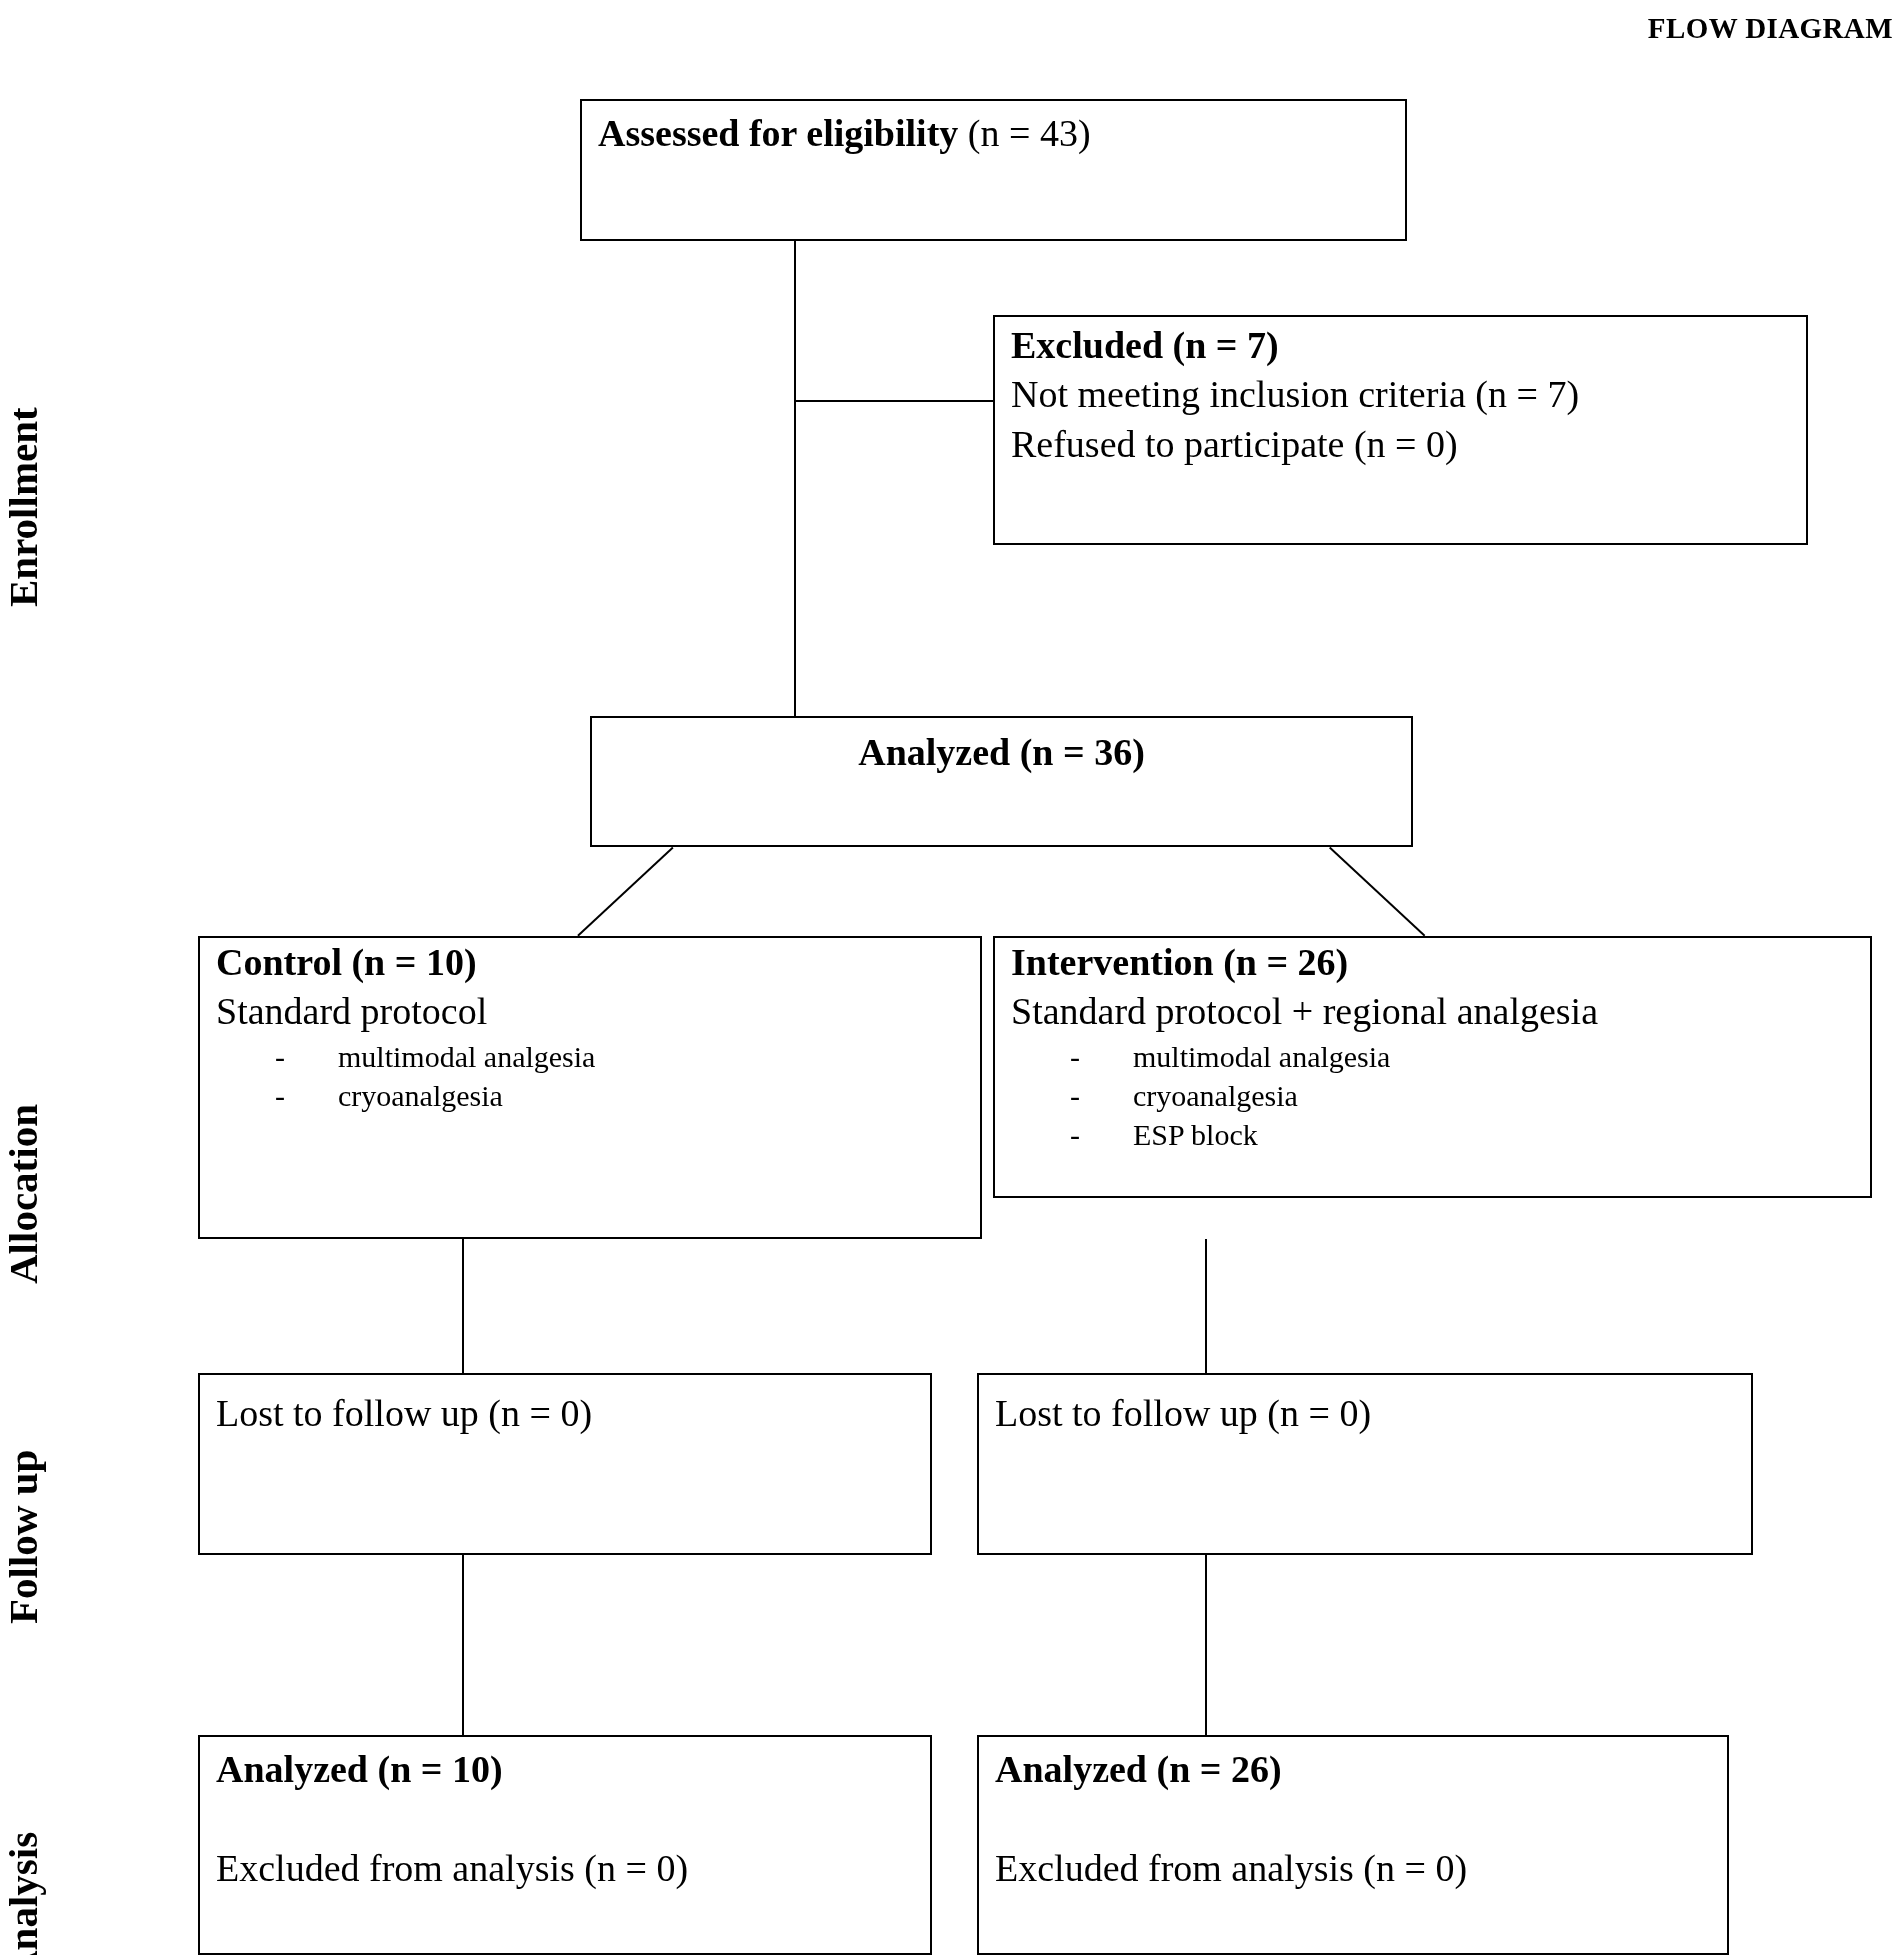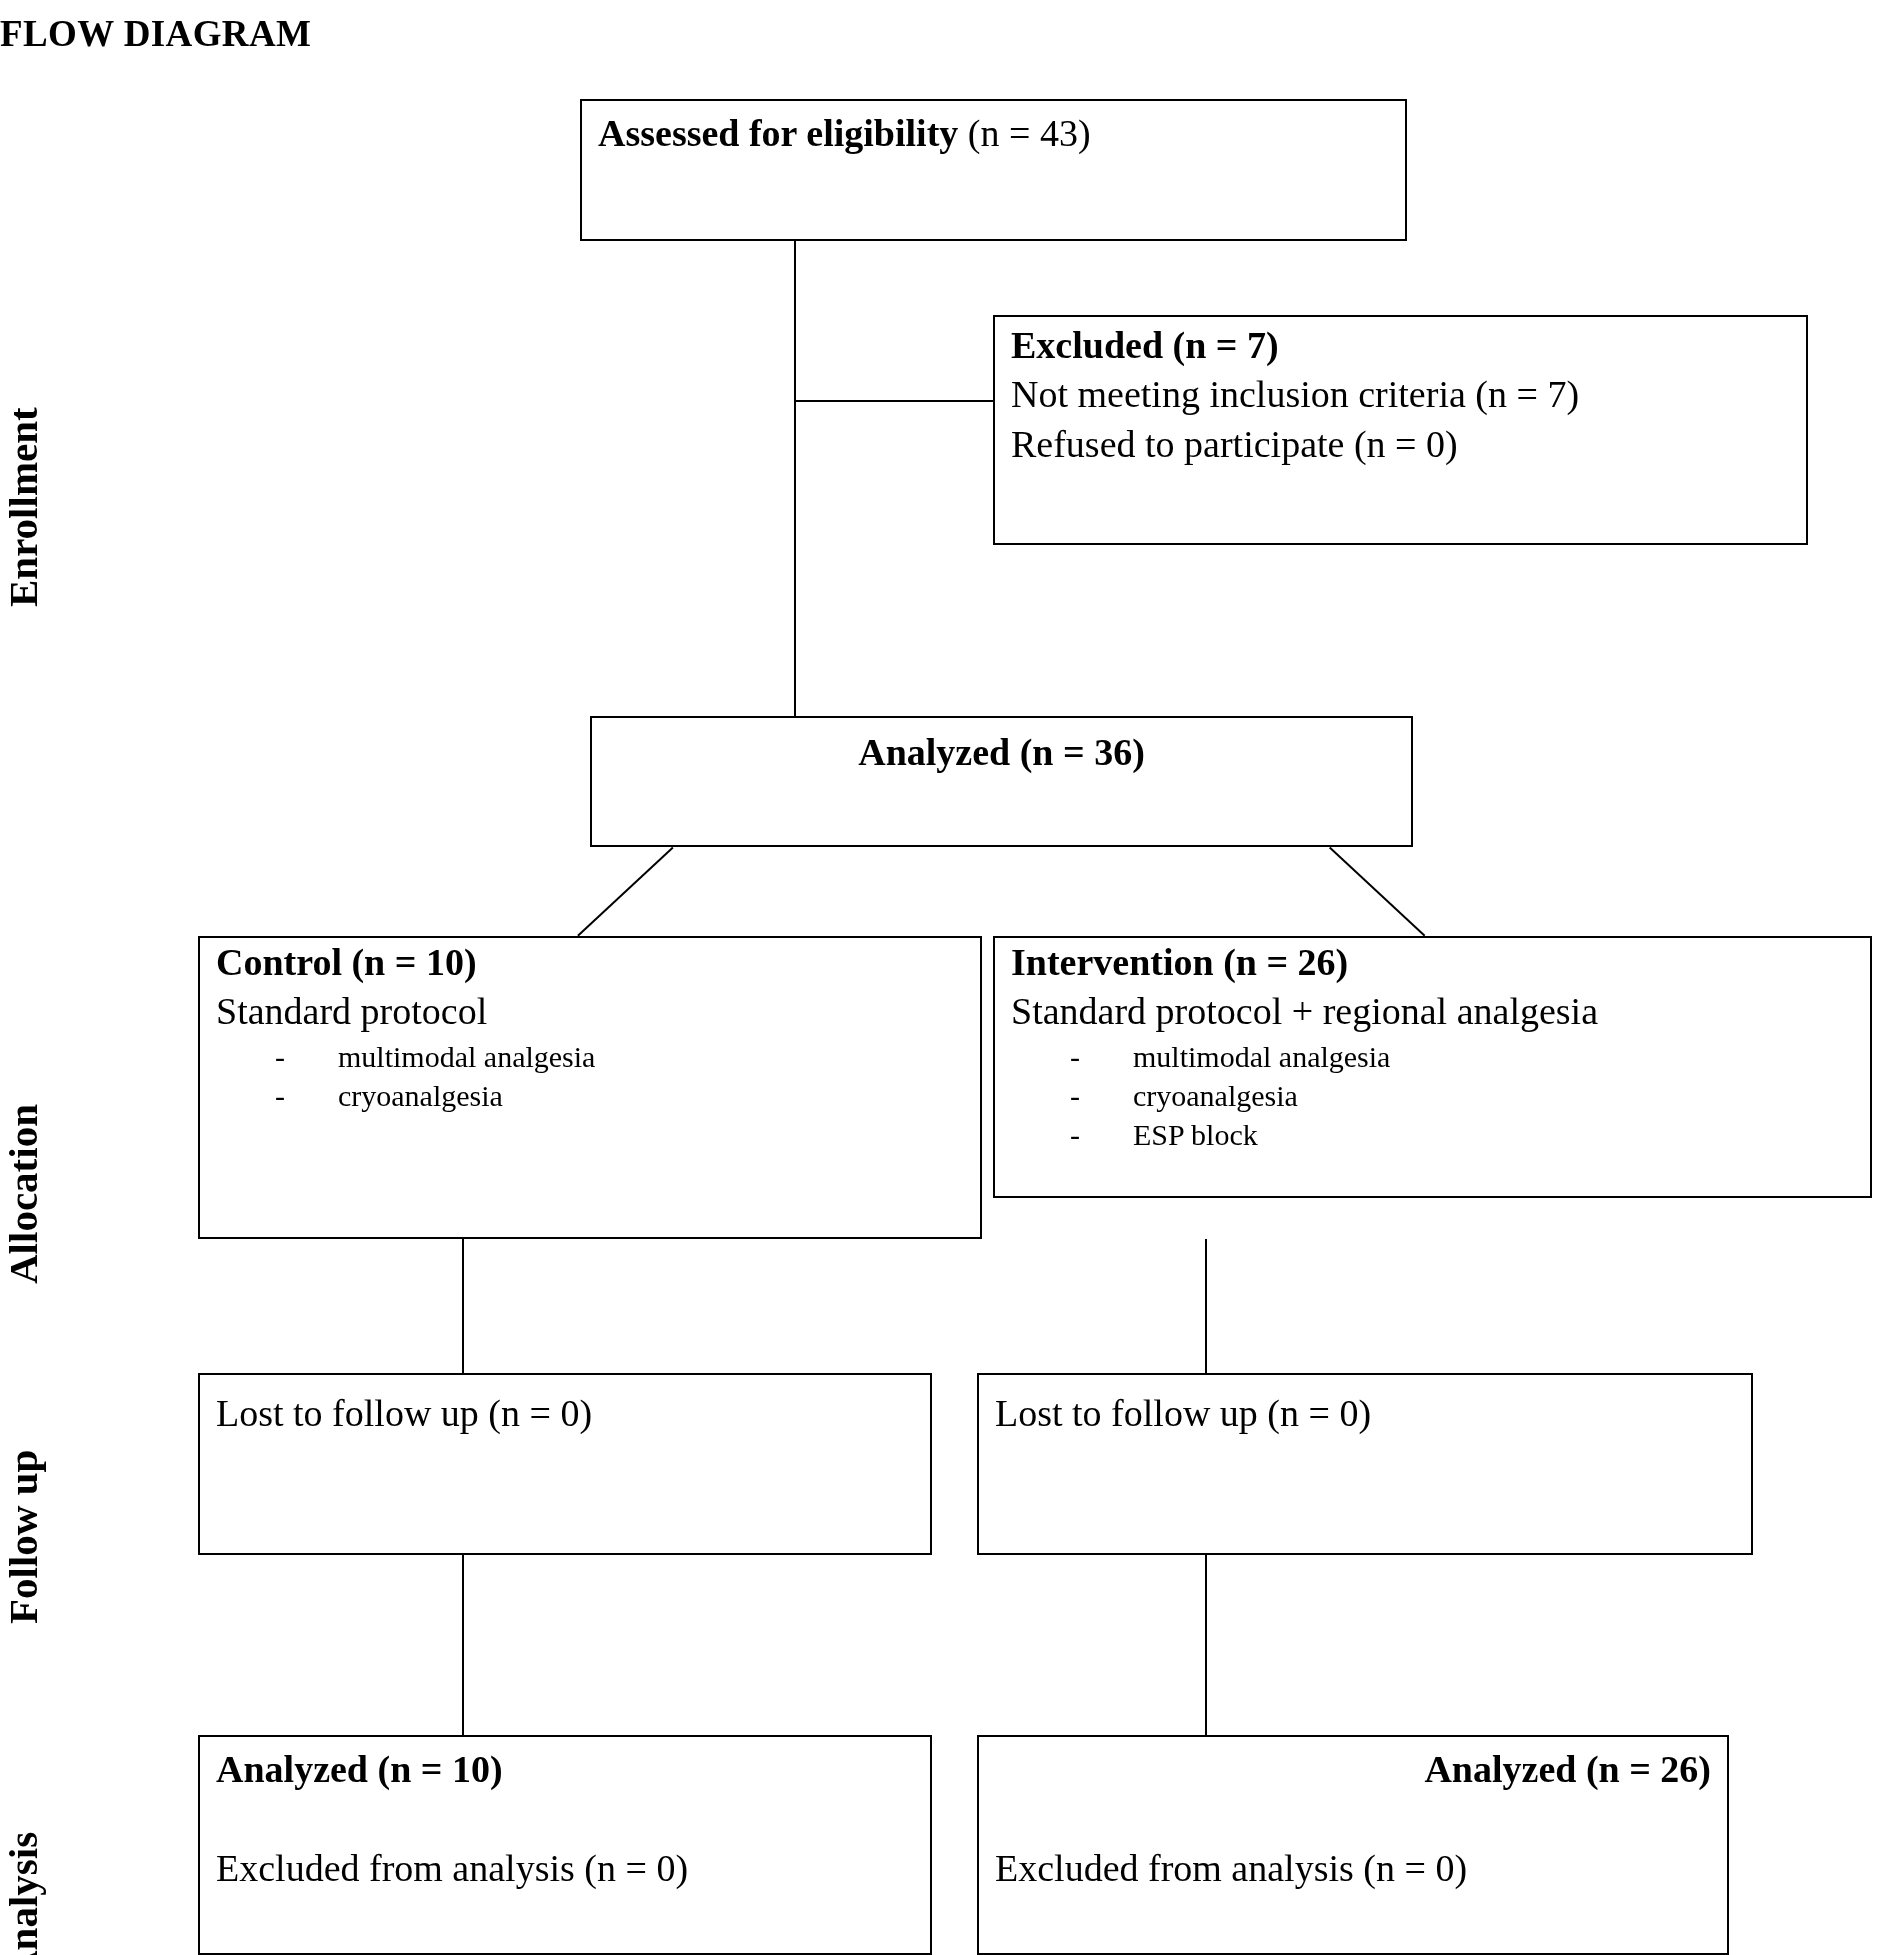--- a/index.html
+++ b/index.html
@@ -11,23 +11,23 @@
     height:1955px;
     background:#fff;
     overflow:hidden;
   }
 
   
   .title{
     position:absolute;
     left:0; top:12px;
     width:1893px;
-    text-align:left;
+    text-align:right;
     font-weight:bold;
-    font-size:37px;
+    font-size:29px;
     letter-spacing:0.4px;
   }
 
   
   .stage-label{
     position:absolute;
     font-weight:bold;
     font-size:41px;
     white-space:nowrap;
     transform-origin:left bottom;
@@ -161,19 +161,19 @@
     <div class="line" style="padding-top:14px;">Lost to follow up (n = 0)</div>
   </div>
 
   <div class="box" style="left:198px; top:1735px; width:734px; height:220px;">
     <div class="line bold" style="padding-top:8px;">Analyzed (n = 10)</div>
     <div class="line blank">&nbsp;</div>
     <div class="line">Excluded from analysis (n = 0)</div>
   </div>
 
   <div class="box" style="left:977px; top:1735px; width:752px; height:220px;">
-    <div class="line bold" style="padding-top:8px;text-align:right;">Analyzed (n = 26)</div>
+    <div class="line bold" style="padding-top:8px;">Analyzed (n = 26)</div>
     <div class="line blank">&nbsp;</div>
     <div class="line">Excluded from analysis (n = 0)</div>
   </div>
 
 </div>
 
 
 </body></html>

